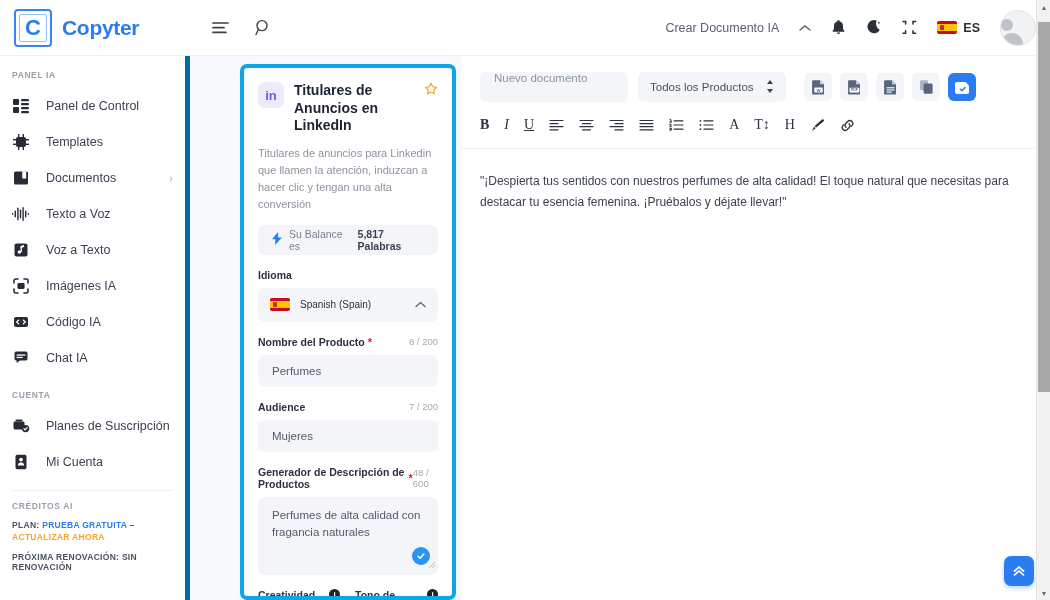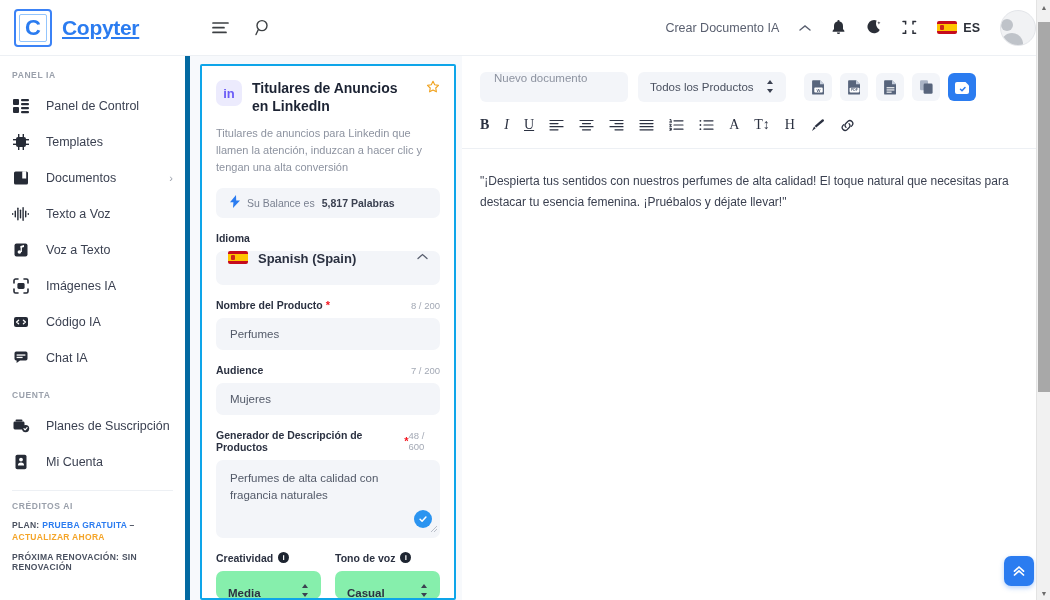--- a/index.html
+++ b/index.html
@@ -33,21 +33,21 @@
   }
   .brand-logo::after{
     content:""; position:absolute; inset:3px;
     border:1px solid #93c5fd; border-radius:2px;
   }
   .brand-logo span {
     font-size: 22px; font-weight: bold; color: #2b7cf0; line-height: 1; z-index:1;
     font-family: "Liberation Sans", sans-serif;
   }
   .brand-name {
-    font-size: 21px; font-weight: bold; color: #2b7cf0; letter-spacing: -0.3px; text-decoration: underline;
+    font-size: 21px; font-weight: bold; color: #2b7cf0; letter-spacing: -0.3px;
   }
   .topbar-left-icons { display: flex; align-items: center; gap: 26px; margin-left: 22px; }
   .tb-icon { color: #3c4043; display: flex; align-items: center; justify-content: center; cursor: pointer; }
 
   .topbar-right {
     margin-left: auto; display: flex; align-items: center; gap: 20px; padding-right: 14px;
   }
   .create-doc { font-size: 12.5px; color: #5a6070; }
   .chev-up { color: #5a6070; font-size: 11px; }
   .lang-pill { display: flex; align-items: center; gap: 6px; }
@@ -96,26 +96,27 @@
   .plan-upd { color: #f4a52a; }
   .renew-line { font-size: 8.5px; font-weight: bold; letter-spacing: .3px; color:#4a5160; margin-top: 8px; }
 
   
   .tpl-wrap {
     width: 272px; min-width: 272px;
     background: #f7f9fc;
     padding: 8px 6px 0 10px;
   }
   .tpl-panel {
-    border: 2px solid #0ea5e9;
-    border-radius: 2px;
+    border: 4px solid #0ea5e9;
+    border-radius: 7px;
     background: #ffffff;
     height: 100%;
     padding: 14px 14px 0 14px;
     overflow: hidden;
+    margin-left: 40px;
   }
   .tpl-title-row { display: flex; align-items: flex-start; gap: 10px; }
   .tpl-badge {
     width: 26px; height: 26px; border-radius: 7px; background: #ecebfd;
     display:flex; align-items:center; justify-content:center;
     font-size: 13px; font-weight: bold; color:#6b5cf6; font-family:"Liberation Sans",sans-serif;
     flex: 0 0 auto;
   }
   .tpl-title { font-size: 14px; font-weight: bold; color: #1c2333; line-height: 1.25; flex: 1; }
   .tpl-star { color: #f0a21e; font-size: 15px; line-height:1; flex:0 0 auto; cursor:pointer; }
@@ -134,38 +135,38 @@
   }
   .req { color:#f5131d; margin-left:3px; font-size:11px; }
   .counter { margin-left:auto; font-size:9.5px; color:#a3a9b5; font-weight:normal; }
   .input-box {
     margin-top: 7px; background:#f3f5f9; border-radius:7px; height:32px;
     display:flex; align-items:center; padding: 0 14px;
     font-size: 11.5px; color:#535a69;
   }
   .select-box {
     margin-top: 7px; background:#f3f5f9; border-radius:7px; height:34px;
-    display:flex; padding: 0 12px; gap:10px;
-    font-size: 13px; color:#2b3141; cursor:pointer;font-weight:bold;
+    display:flex; align-items:center; padding: 0 12px; gap:10px;
+    font-size: 10px; color:#2b3141; cursor:pointer;
   }
   .select-box .sb-caret { margin-left:auto; color:#5a6070; font-size:10px; }
   .textarea-box {
     margin-top: 7px; background:#f3f5f9; border-radius:7px; height:78px;
     padding: 10px 14px; font-size: 11.5px; color:#535a69; line-height:1.5;
     position: relative;
   }
   .ok-badge {
     position:absolute; right:8px; bottom:10px;
     width:18px; height:18px; border-radius:50%; background:#2b94f0;
     display:flex; align-items:center; justify-content:center; color:#fff; font-size:10px;
   }
   .resize-grip { position:absolute; right:2px; bottom:1px; color:#b9bec8; font-size:9px; }
   .two-col { display:flex; gap:14px; margin-top: 14px; }
   .two-col > div { flex:1; min-width:0; }
-  .small-label { font-size:10.5px; font-weight:bold; color:#2b3141; display:flex; align-items:flex-start; gap:5px; }
+  .small-label { font-size:10.5px; font-weight:bold; color:#2b3141; display:flex; align-items:flex-start; gap:14px; }
   .info-dot {
     width:11px; height:11px; border-radius:50%; background:#1d2430; color:#fff;
     font-size:8px; display:inline-flex; align-items:center; justify-content:center; font-weight:bold;
   }
   .mini-select {
     margin-top:7px; background:#86efac; border-radius:7px; height:28px;
     display:flex; align-items:flex-end; padding:0 12px; font-size:11.5px; color:#2b3141; cursor:pointer;font-weight:bold;
   }
   .mini-select .ms-caret { margin-left:auto; color:#3b4151; font-size:9px; line-height:1; }
 

